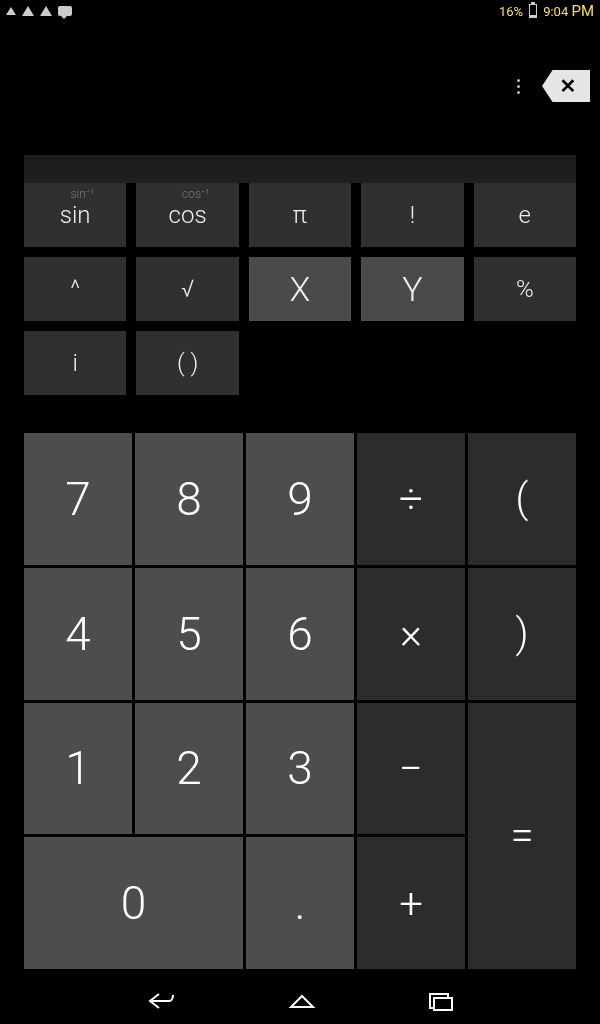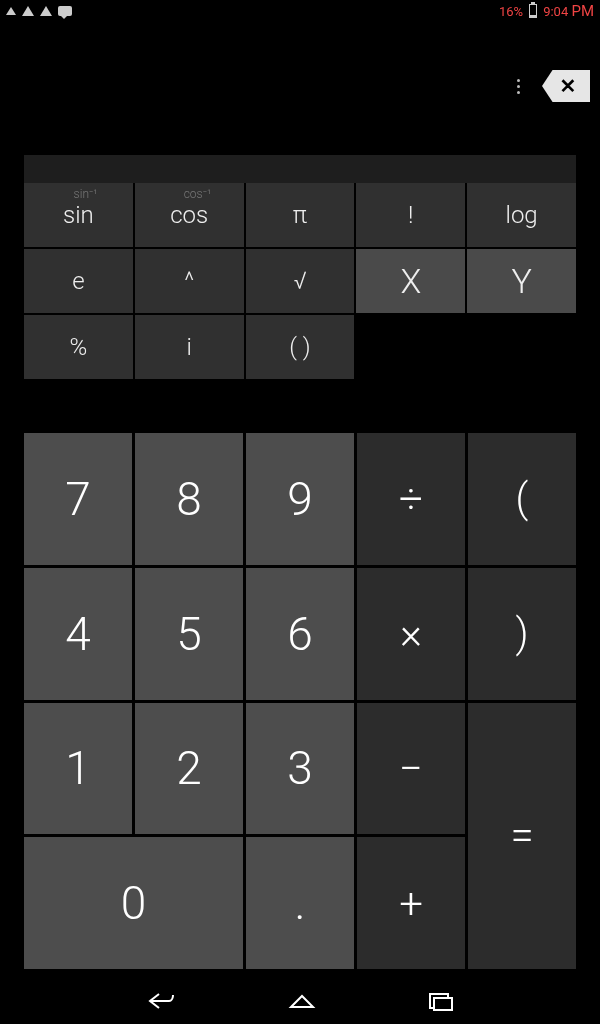--- a/index.html
+++ b/index.html
@@ -15,21 +15,21 @@
 
   
   .status-bar {
     position: absolute;
     top: 0; left: 0; right: 0;
     height: 22px;
     display: flex;
     align-items: center;
     padding: 0 6px;
     font-size: 13px;
-    color: #ef4444;
+    color: #fde047;
   }
   .status-left { display: flex; gap: 6px; align-items: center; }
   .status-right { margin-left: auto; display: flex; gap: 4px; align-items: center; }
   .status-tri {
     width: 0; height: 0;
     border-left: 6px solid transparent;
     border-right: 6px solid transparent;
     border-bottom: 10px solid #ccc;
   }
   .status-tri.small { border-bottom-width: 8px; border-left-width:5px; border-right-width:5px; }
@@ -86,21 +86,21 @@
     background: #1e1e1e;
   }
 
   
   .fn-grid {
     position: absolute;
     top: 183px; left: 24px; right: 24px;
     display: grid;
     grid-template-columns: repeat(5, 1fr);
     grid-template-rows: repeat(3, 64px);
-    gap: 2px;
+    gap: 10px;
   }
   .fn-btn {
     background: #303030;
     color: #eee;
     display: flex;
     align-items: center;
     justify-content: center;
     font-size: 24px;
     font-weight: 300;
     position: relative;
@@ -184,23 +184,20 @@
     <span>cos</span>
   </div>
   <div class="fn-btn">
     <span>π</span>
   </div>
   <div class="fn-btn">
     <span>!</span>
   </div>
 
   <div class="fn-btn">
-    <span>log</span>
-  </div>
-  <div class="fn-btn">
     <span>e</span>
   </div>
   <div class="fn-btn">
     <span>^</span>
   </div>
   <div class="fn-btn">
     <span>√</span>
   </div>
 
   <div class="fn-btn light">

